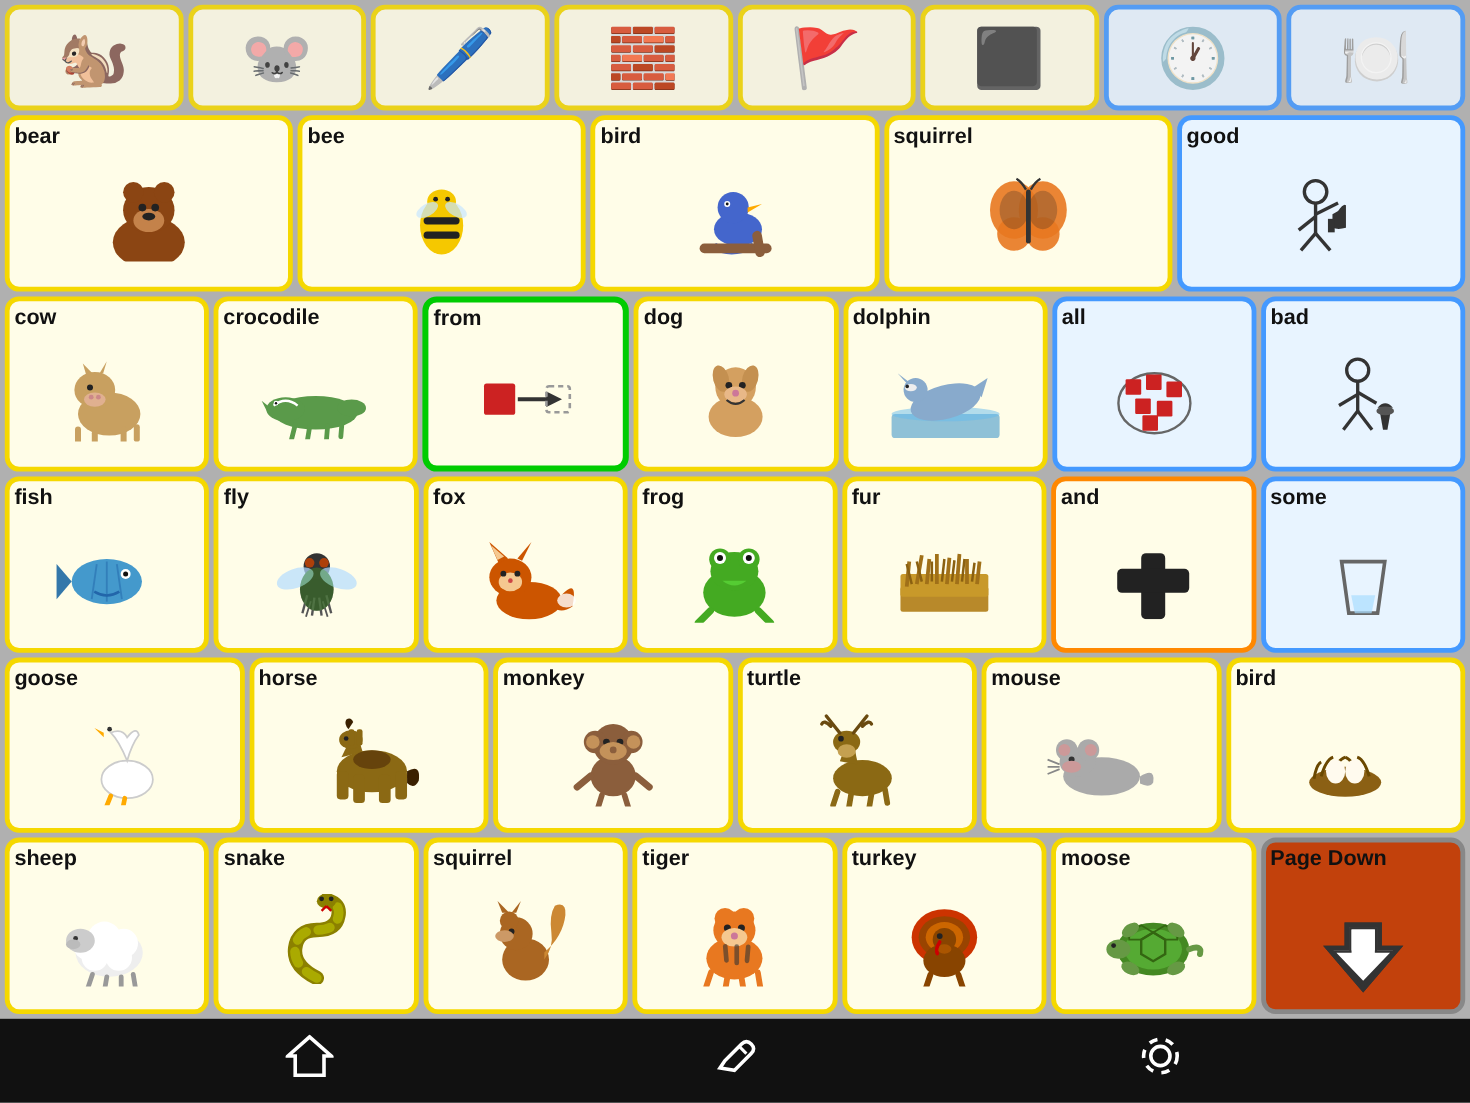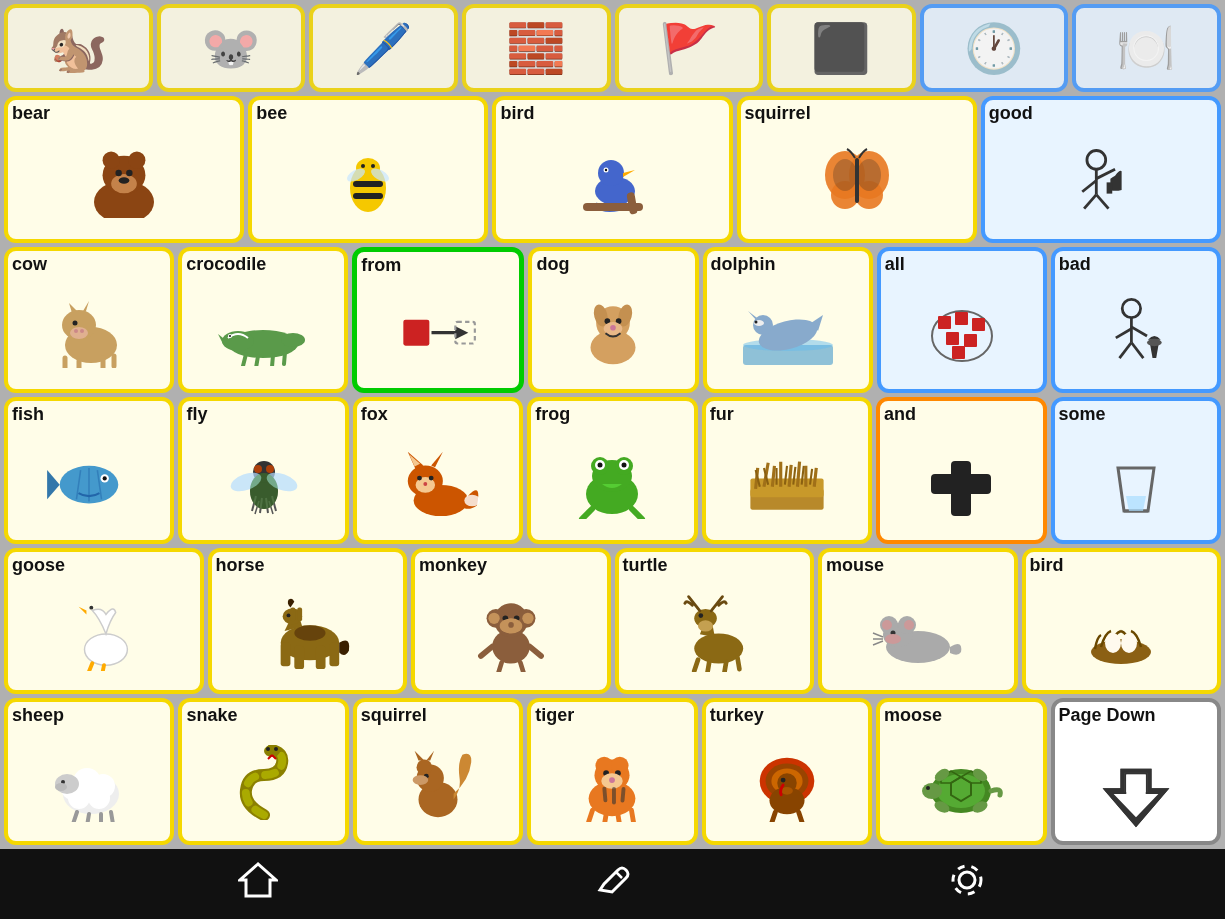--- a/index.html
+++ b/index.html
@@ -683,21 +683,21 @@
 
           <ellipse cx="26" cy="28" rx="8" ry="5" fill="#669944" transform="rotate(-35 26 28)"></ellipse>
           <ellipse cx="64" cy="28" rx="8" ry="5" fill="#669944" transform="rotate(35 64 28)"></ellipse>
           <ellipse cx="26" cy="60" rx="8" ry="5" fill="#669944" transform="rotate(25 26 60)"></ellipse>
           <ellipse cx="64" cy="60" rx="8" ry="5" fill="#669944" transform="rotate(-25 64 60)"></ellipse>
 
           <path d="M75 44 Q86 40 84 48" stroke="#669944" stroke-width="5" fill="none" stroke-linecap="round"></path>
         </svg>
       </div>
     </div>
-    <div class="cell border-white" style="border-color:#888; background:#ffffff;gap:24px;">
+    <div class="cell border-white" style="border-color:#888; background:#c2410c;gap:24px;">
       <div class="cell-label">Page Down</div>
       <div class="cell-img">
         <svg viewBox="0 0 80 70" width="90" height="68">
 
           <polygon points="40,65 10,30 26,30 26,10 54,10 54,30 70,30" fill="#333" stroke="none"></polygon>
           <polygon points="40,65 10,30 26,30 26,10 54,10 54,30 70,30" fill="#fff" stroke="#333" stroke-width="4"></polygon>
           <polygon points="40,65 10,30 26,30 26,10 54,10 54,30 70,30" fill="none" stroke="#333" stroke-width="4"></polygon>
 
           <rect x="28" y="12" width="24" height="20" fill="#333"></rect>
           <polygon points="40,64 12,32 28,32 28,12 52,12 52,32 68,32" fill="#333"></polygon>

